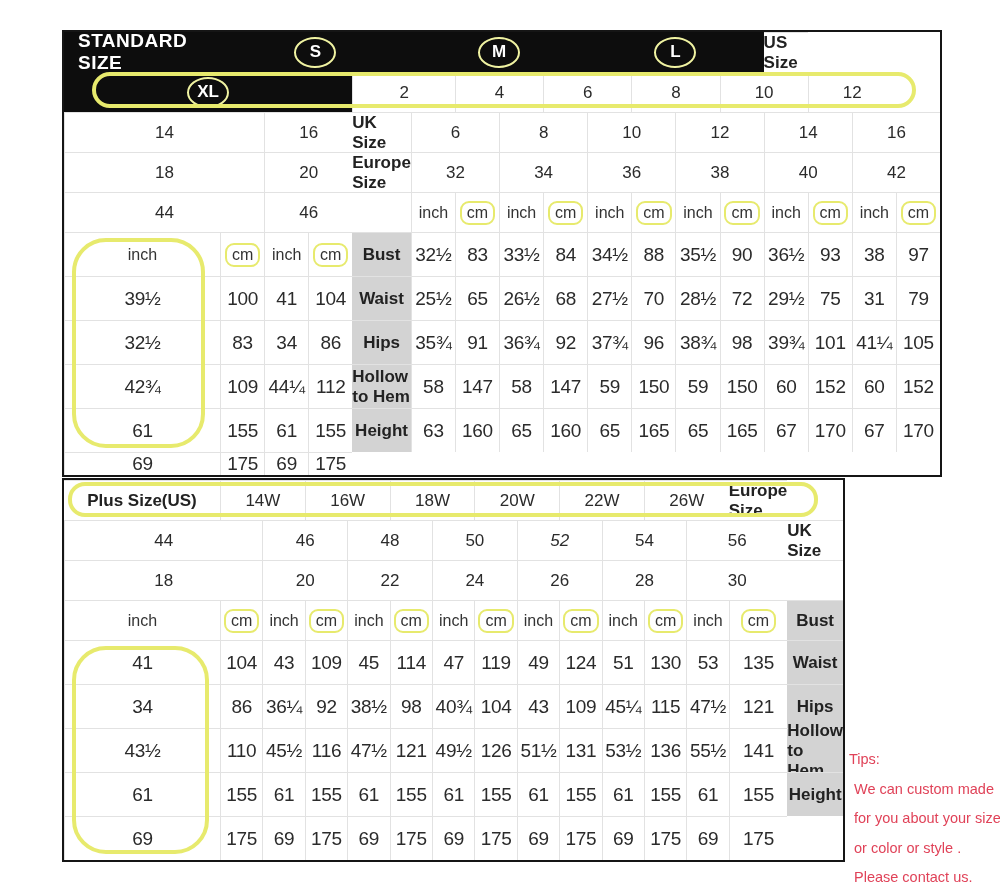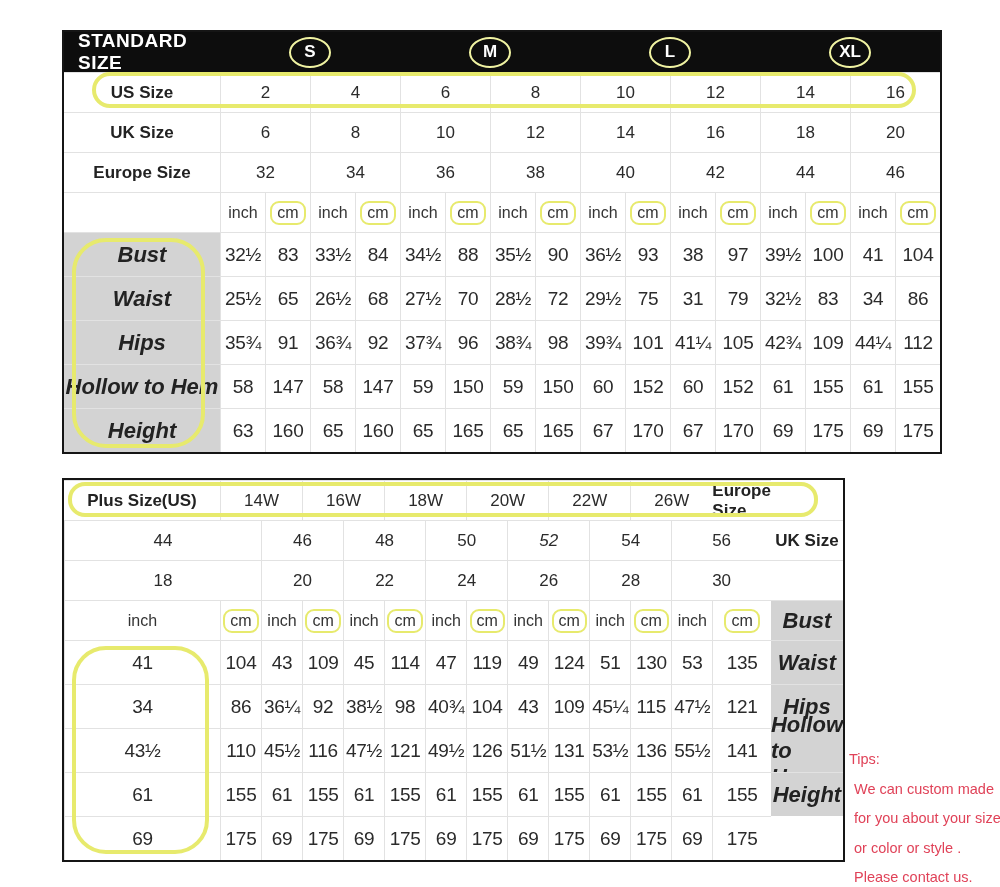--- a/index.html
+++ b/index.html
@@ -28,21 +28,21 @@
     display:flex;align-items:center;justify-content:center;
     font-weight:bold;font-size:17px;padding:0 4px;
   }
   .slabel{font-weight:bold;font-size:17px;}
   .sval{font-size:17px;color:#2b2b2b;}
   .ucell{font-size:16px;color:#333;}
   .cm-box{
     border:2.5px solid var(--yellow);border-radius:9px;
     padding:0 5px;line-height:1.25;display:inline-block;text-align:right;
   }
-  .mlabel{background:var(--label-bg);font-weight:bold;font-size:22px;font-style:italic;}
+  .mlabel{background:var(--label-bg);font-weight:bold;font-size:17px;}
   .mval{font-size:19px;color:#2b2b2b;letter-spacing:-0.3px;}
   .bt{border-top:1px solid var(--grid-line);}
   .bl{border-left:1px solid var(--grid-line);}
   .ov{
     position:absolute;border:4px solid var(--yellow);
     box-sizing:border-box;pointer-events:none;background:transparent;
   }
   #ov-us{left:30px;top:42px;width:824px;height:36px;border-radius:18px;}
   #ov-lbl1{left:10px;top:208px;width:133px;height:210px;border-radius:34px;}
   #ov-plus{left:6px;top:4px;width:750px;height:35px;border-radius:17px;}
@@ -61,24 +61,24 @@
       <div class="cell hdr lbl-hdr">STANDARD SIZE</div>
       <div class="cell hdr" style="grid-column: span 4;">
         <span class="letter-circle">S</span>
       </div>
       <div class="cell hdr" style="grid-column: span 4;">
         <span class="letter-circle">M</span>
       </div>
       <div class="cell hdr" style="grid-column: span 4;">
         <span class="letter-circle">L</span>
       </div>
+      <div class="cell slabel bt">US Size</div>
       <div class="cell hdr" style="grid-column: span 4;">
         <span class="letter-circle">XL</span>
       </div>
-      <div class="cell slabel bt">US Size</div>
       <div class="cell sval bt bl" style="grid-column: span 2;">2</div>
       <div class="cell sval bt bl" style="grid-column: span 2;">4</div>
       <div class="cell sval bt bl" style="grid-column: span 2;">6</div>
       <div class="cell sval bt bl" style="grid-column: span 2;">8</div>
       <div class="cell sval bt bl" style="grid-column: span 2;">10</div>
       <div class="cell sval bt bl" style="grid-column: span 2;">12</div>
       <div class="cell sval bt bl" style="grid-column: span 2;">14</div>
       <div class="cell sval bt bl" style="grid-column: span 2;">16</div>
       <div class="cell slabel bt">UK Size</div>
       <div class="cell sval bt bl" style="grid-column: span 2;">6</div>

